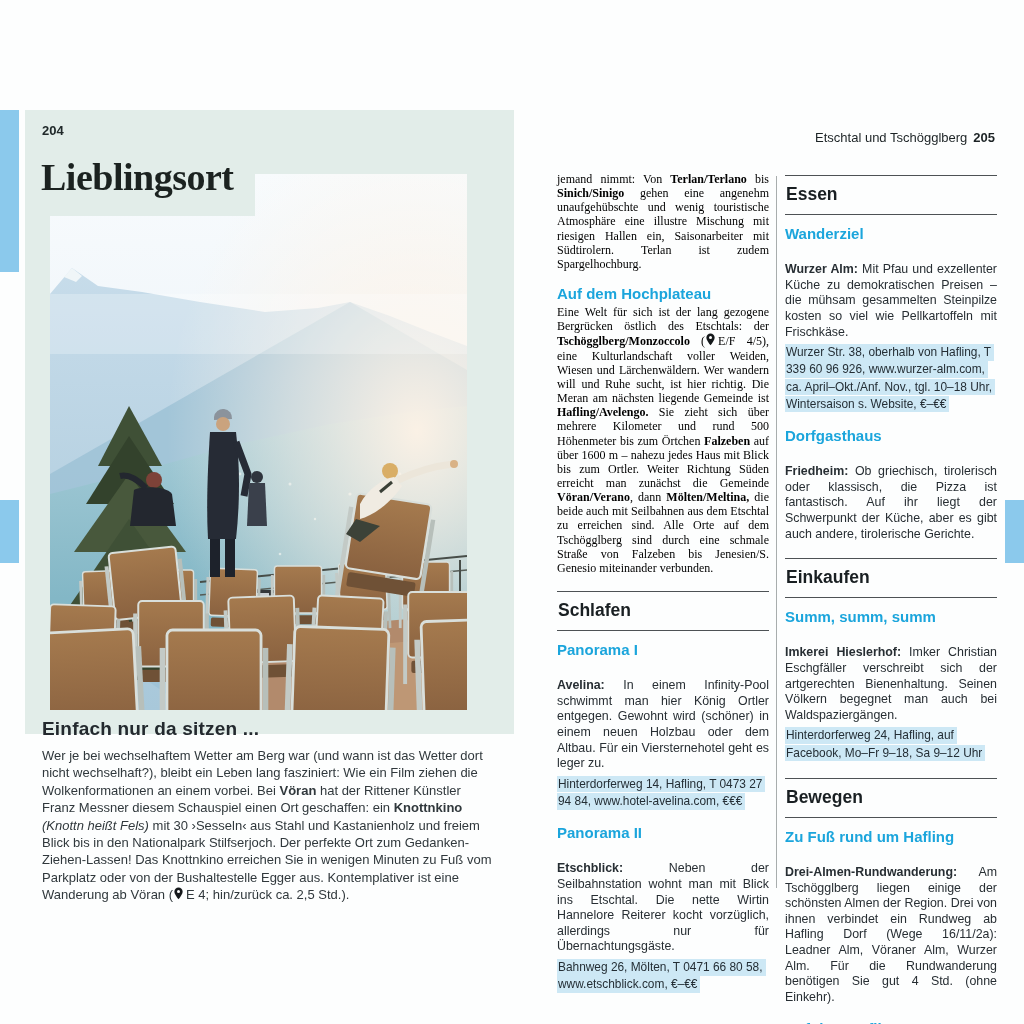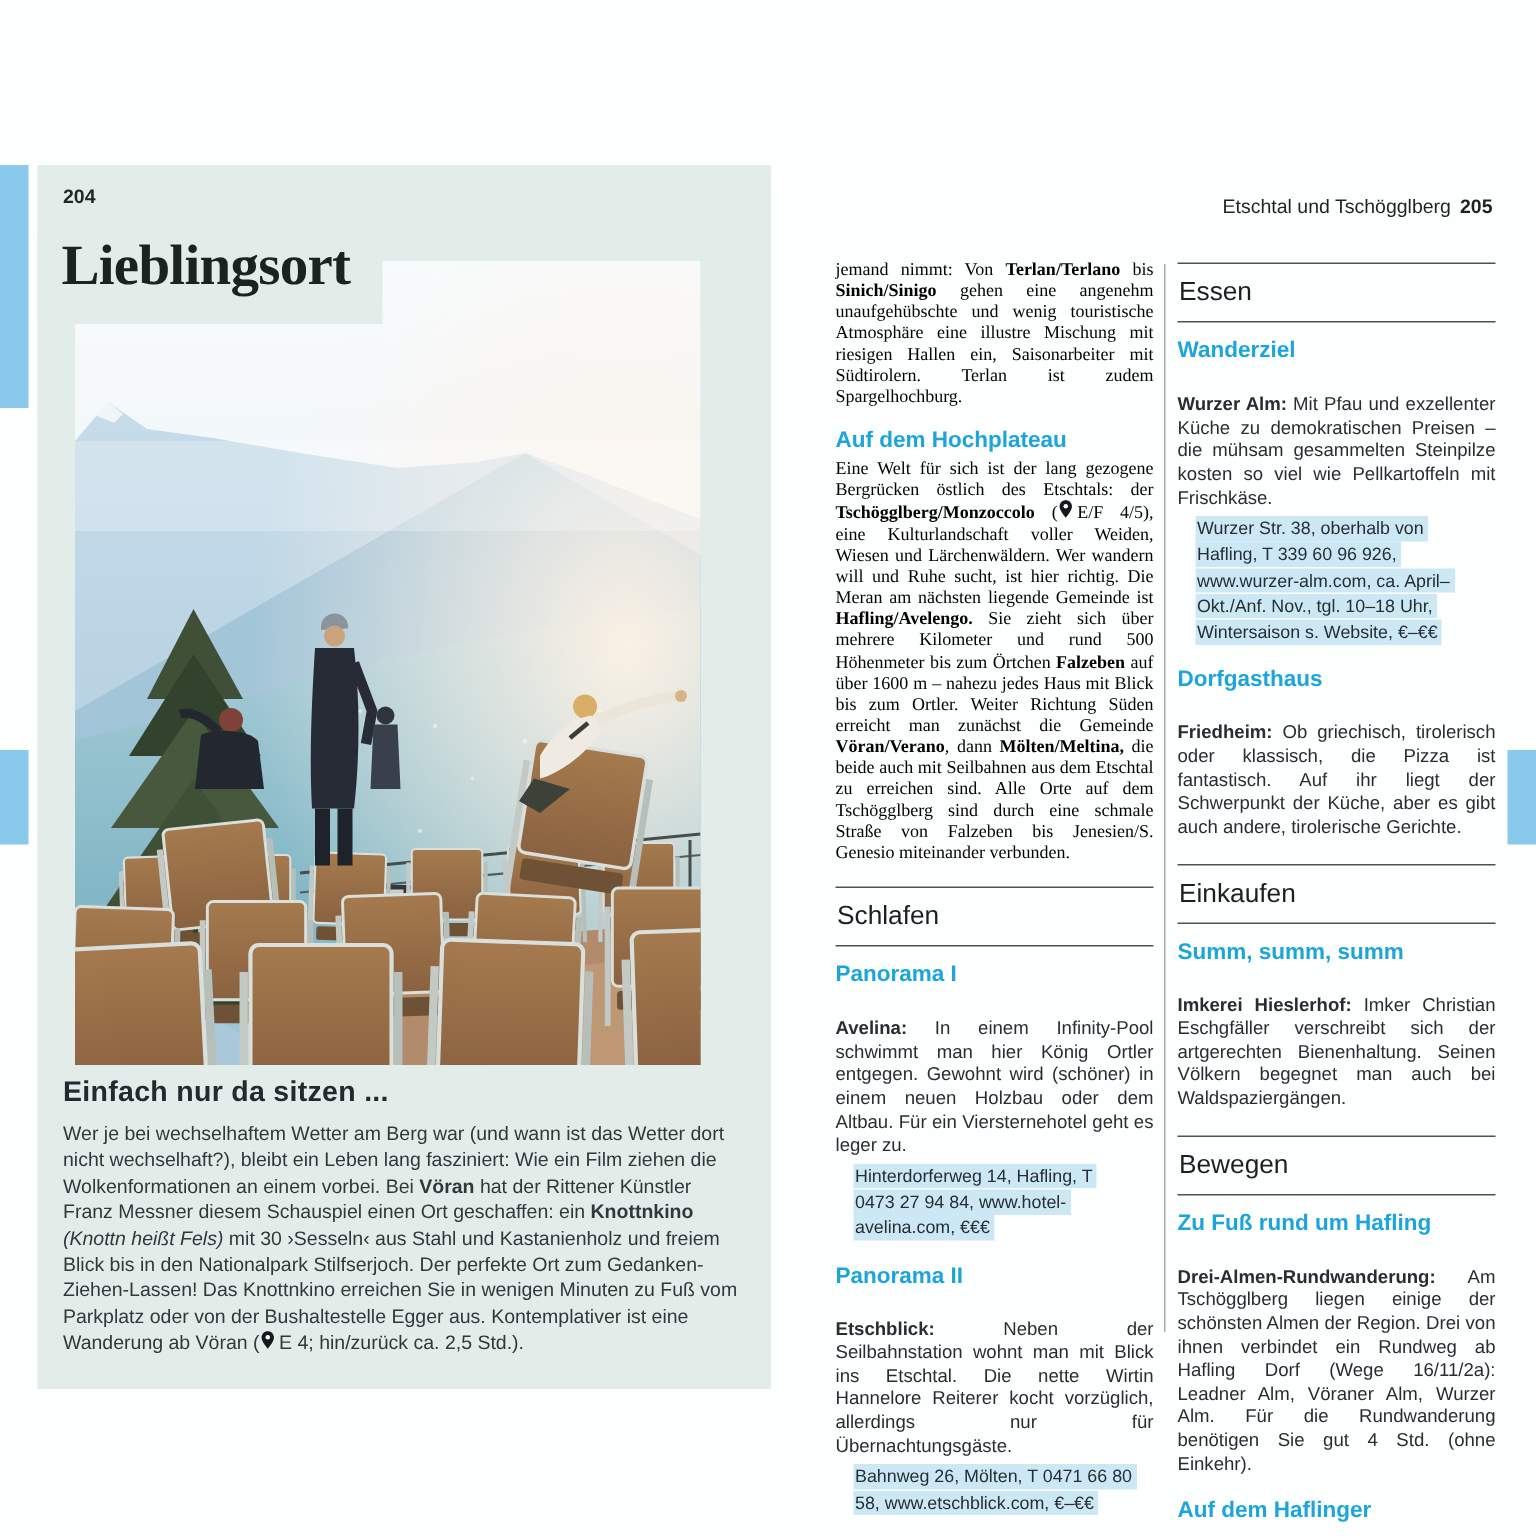--- a/index.html
+++ b/index.html
@@ -12,21 +12,21 @@
   #canvas{position:relative;width:1024px;height:1024px;background:#fdfefe;overflow:hidden;
           font-family:"Liberation Sans",sans-serif;}
 
   
   .edge-tab{position:absolute;background:var(--tab);}
   #tab-l1{left:0;top:110px;width:19px;height:162px;}
   #tab-l2{left:0;top:500px;width:19px;height:63px;}
   #tab-r1{left:1005px;top:500px;width:19px;height:63px;}
 
   
-  .left-page{position:absolute;left:25px;top:110px;width:489px;height:816px;background:var(--mint);}
+  .left-page{position:absolute;left:25px;top:110px;width:489px;height:624px;background:var(--mint);}
   .pagenum-left{position:absolute;left:17px;top:13px;font-size:13px;font-weight:700;color:#20292a;}
   .title-block{position:absolute;left:0;top:44px;z-index:2;background:var(--mint);
                padding:4px 22px 20px 16px;}
   .big-title{font-family:"Liberation Serif",serif;font-weight:700;font-size:38px;
              letter-spacing:-0.5px;color:#1b2220;line-height:1;text-align:center;}
   .photo-wrap{position:absolute;left:25px;top:64px;width:417px;height:536px;z-index:1;}
   .photo-wrap svg{display:block;width:417px;height:536px;}
   .feature-heading{position:absolute;left:17px;top:608px;font-size:19px;font-weight:700;
                    color:#23292e;letter-spacing:.2px;}
   .feature-body{position:absolute;left:17px;top:637px;width:452px;font-size:13px;
@@ -39,24 +39,24 @@
   .vdiv{position:absolute;left:219px;top:48px;width:1px;height:712px;background:#a8adad;}
   .col{position:absolute;top:44px;width:212px;}
   #col1{left:0;}
   #col2{left:228px;}
 
   .para{text-align:justify;margin:0 0 12px;}
   .para.serif{font-family:"Liberation Serif",serif;font-size:12px;line-height:1.18;color:#000000;}
   .para.sans{font-size:12.4px;line-height:1.26;color:#272e33;margin-top:20px;}
   .subhead{font-size:15px;font-weight:700;color:var(--accent);margin:0 0 3px;}
   .para + .subhead,.addr + .subhead{margin-top:14px;}
-  .section{font-size:17.5px;font-weight:400;color:#191f22;border-top:1px solid #4d5255;
+  .section{font-size:17.5px;font-weight:700;color:#191f22;border-top:1px solid #4d5255;
            border-bottom:1px solid #4d5255;padding:8px 1px 9px;margin:16px 0 10px;}
   .section:first-child{margin-top:3px;}
-  .addr{margin:-8px 12px 12px;line-height:1.45;font-size:11.9px;text-align:left;}
+  .addr{margin:-8px 0 12px;line-height:1.45;font-size:11.9px;text-align:left;}
   .addr-hl{background:var(--hl);padding:1px 3px 1.5px 1px;color:#242e35;
            box-decoration-break:clone;-webkit-box-decoration-break:clone;}
 
   .rb{font-weight:700;}
   .ri{font-style:italic;text-align:right;}
   .pin-ic{display:inline-block;width:10px;margin:0 2px 0 1px;}
   .pin-ic svg{width:9px;height:13px;vertical-align:-1px;}
 </style>
 </head>
 <body>
@@ -239,20 +239,21 @@
     <div class="col" id="col2">
         <div class="section">Essen</div>
         <div class="subhead">Wanderziel</div>
         <div class="para sans"><span class="rb">Wurzer Alm:</span><span> Mit Pfau und exzellenter Küche zu demokratischen Preisen – die mühsam gesammelten Steinpilze kosten so viel wie Pellkartoffeln mit Frischkäse.</span></div>
         <div class="addr"><span class="addr-hl">Wurzer Str. 38, oberhalb von Hafling, T 339 60 96 926, www.wurzer-alm.com, ca. April–Okt./Anf. Nov., tgl. 10–18 Uhr, Wintersaison s. Website, €–€€</span></div>
         <div class="subhead">Dorfgasthaus</div>
         <div class="para sans"><span class="rb">Friedheim:</span><span> Ob griechisch, tirolerisch oder klassisch, die Pizza ist fantastisch. Auf ihr liegt der Schwerpunkt der Küche, aber es gibt auch andere, tirolerische Gerichte.</span></div>
         <div class="section">Einkaufen</div>
         <div class="subhead">Summ, summ, summ</div>
         <div class="para sans"><span class="rb">Imkerei Hieslerhof:</span><span> Imker Christian Eschgfäller verschreibt sich der artgerechten Bienenhaltung. Seinen Völkern begegnet man auch bei Waldspaziergängen.</span></div>
+        <div class="addr"><span class="addr-hl">Hinterdorferweg 24, Hafling, auf Facebook, Mo–Fr 9–18, Sa 9–12 Uhr</span></div>
         <div class="section">Bewegen</div>
         <div class="subhead">Zu Fuß rund um Hafling</div>
         <div class="para sans"><span class="rb">Drei-Almen-Rundwanderung:</span><span> Am Tschögglberg liegen einige der schönsten Almen der Region. Drei von ihnen verbindet ein Rundweg ab Hafling Dorf (Wege 16/11/2a): Leadner Alm, Vöraner Alm, Wurzer Alm. Für die Rundwanderung benötigen Sie gut 4 Std. (ohne Einkehr).</span></div>
         <div class="subhead">Auf dem Haflinger</div>
         <div class="para sans"><span class="rb">Reiterhof Saltner Edelweiß:</span><span> Auch den Pferden soll es gut gehen, viel Wert wird</span></div>
       </div>
   </div>
 
 </div>
 

